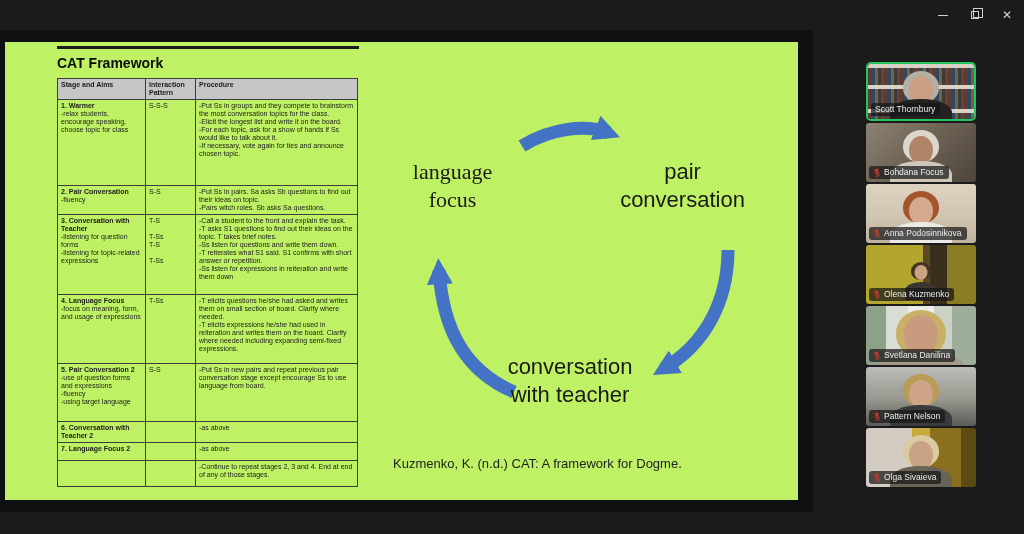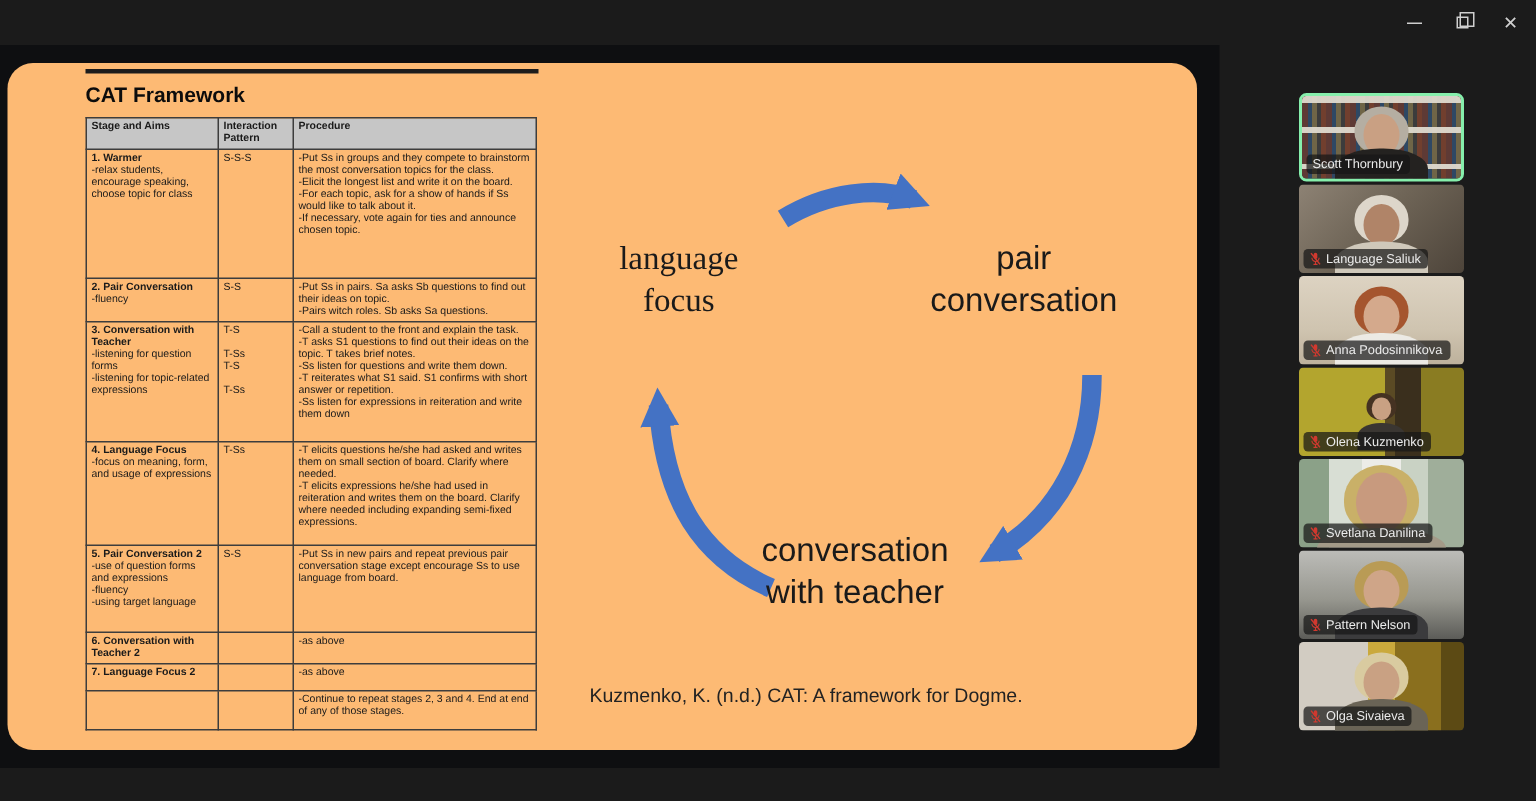--- a/index.html
+++ b/index.html
@@ -11,21 +11,21 @@
   .win-controls { position:absolute; top:6px; right:5px; display:flex; gap:8px; z-index:50; }
   .win-btn { width:24px; height:18px; display:flex; align-items:center; justify-content:center;
              color:#cfcfcf; font-size:12px; cursor:default; }
   .min-bar { width:10px; height:1px; background:#cfcfcf; display:block; }
   .restore-box { position:relative; width:8px; height:8px; border:1px solid #cfcfcf; }
   .restore-box::before { content:""; position:absolute; left:1px; top:-4px; width:8px; height:8px;
              border:1px solid #cfcfcf; }
 
   
   .share-region { position:absolute; left:0; top:30px; width:813px; height:482px; background:#0e0f11; }
-  .slide { position:absolute; left:5px; top:12px; width:793px; height:458px; background:#fdba74; color:#111;border-radius:17px; }
+  .slide { position:absolute; left:5px; top:12px; width:793px; height:458px; background:#bef264; color:#111; }
 
   .top-rule { position:absolute; left:52px; top:4px; width:302px; height:3px; background:#1c1c1c; }
   .slide-title { position:absolute; left:52px; top:13px; font-size:14px; font-weight:bold; color:#0c0c0c; }
 
   
   table.cat { position:absolute; left:52px; top:36px; width:300px; border-collapse:collapse;
               table-layout:fixed; font-size:7px; line-height:8px; color:#1a1a1a; }
   table.cat th, table.cat td { border:1px solid #3d3d3d; vertical-align:top; padding:2px 3px; }
   table.cat th { background:#c6c6c6; text-align:left; font-size:7px; line-height:8px; }
   .col-stage { width:88px; } .col-pattern { width:50px; } .col-proc { width:162px; }
@@ -43,21 +43,21 @@
   .node-left   { left:370px; top:116px; width:155px;font-family:Liberation Serif, serif; }
   .node-right  { left:585px; top:116px; width:185px; }
   .node-bottom { left:465px; top:311px; width:200px; }
   .citation { position:absolute; left:388px; top:414px; font-size:13px; color:#222; }
   .citation .it { }
 
   
   .strip { position:absolute; left:866px; top:62px; width:110px; }
   .thumb { position:relative; width:110px; height:59px; margin-bottom:2px; background:#222;
            overflow:hidden; border-radius:3px; }
-  .thumb.active { border:2px solid #86efac; border-radius:5px;text-align:center; }
+  .thumb.active { border:2px solid #22c55e; border-radius:5px;text-align:center; }
   .person { position:absolute; inset:0; }
   .hair  { position:absolute; left:50%; top:12%; width:36px; height:32px; transform:translateX(-50%);
            border-radius:50% 50% 46% 46%; }
   .face  { position:absolute; left:50%; top:22%; width:24px; height:28px; transform:translateX(-50%);
            border-radius:50%; }
   .torso { position:absolute; left:50%; top:64%; width:62px; height:28px; transform:translateX(-50%);
            border-radius:48% 48% 0 0; }
   .thumb.close .hair { width:50px; height:46px; top:6%; }
   .thumb.close .face { width:34px; height:40px; top:16%; }
   .thumb.close .torso { width:86px; top:78%; }
@@ -230,21 +230,21 @@
         <div class="hair" style="background:#ddd6ca"></div>
         <div class="face" style="background:#b08468"></div>
         <div class="torso" style="background:#cfc8ba"></div>
       </div>
       <span class="pill">
           <svg class="mic" width="8" height="9" viewBox="0 0 10 12">
             <rect x="3.4" y="0.6" width="3.2" height="5.6" rx="1.6" fill="#d0392f"></rect>
             <path d="M1.8 5.2 a3.2 3.2 0 0 0 6.4 0 M5 8.4 V11 M3.2 11 h3.6" stroke="#d0392f" stroke-width="1" fill="none"></path>
             <line x1="1" y1="1" x2="9" y2="11" stroke="#d0392f" stroke-width="1.3"></line>
           </svg>
-          <span>Language Saliuk</span>
+          <span>Bohdana Focus</span>
         </span>
     </div>
 
     <div class="thumb">
       <div class="person" style="background:linear-gradient(180deg,#ddd3c2 0%,#cfc4b0 60%,#bdb19c 100%)">
         <div class="hair" style="background:#a5552e"></div>
         <div class="face" style="background:#d4a98c"></div>
         <div class="torso" style="background:#eceae4"></div>
       </div>
       <span class="pill">

